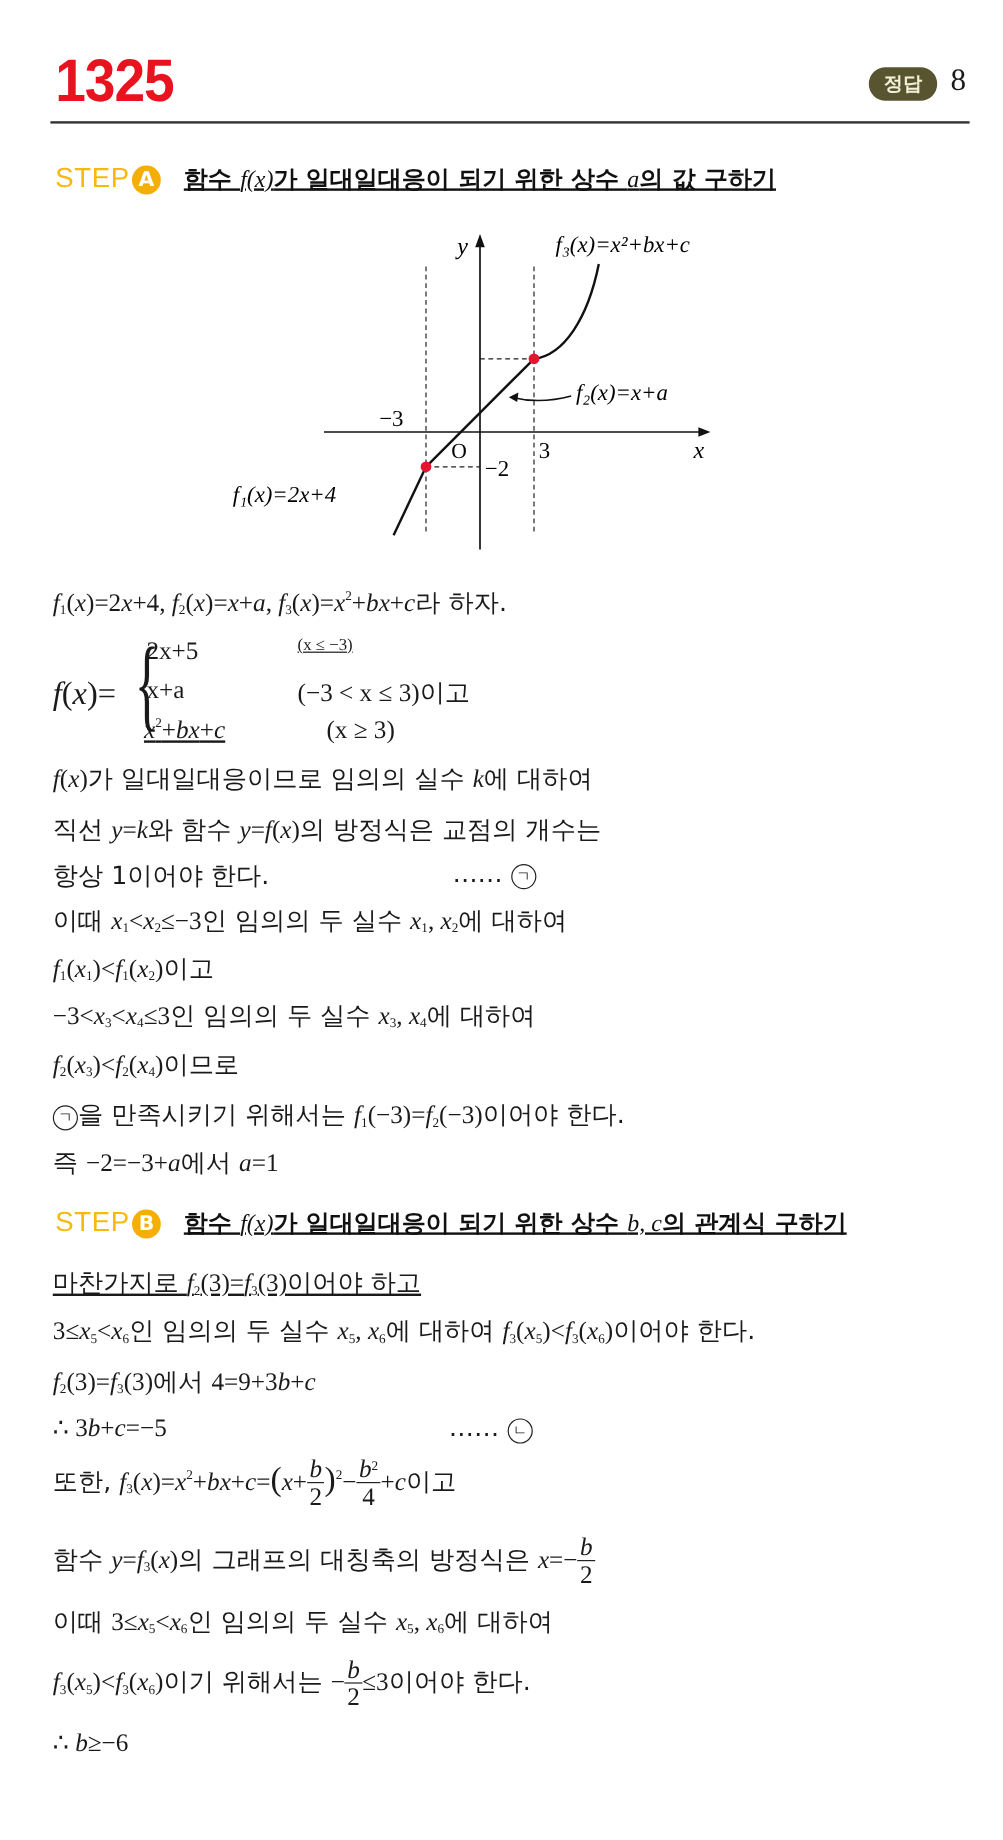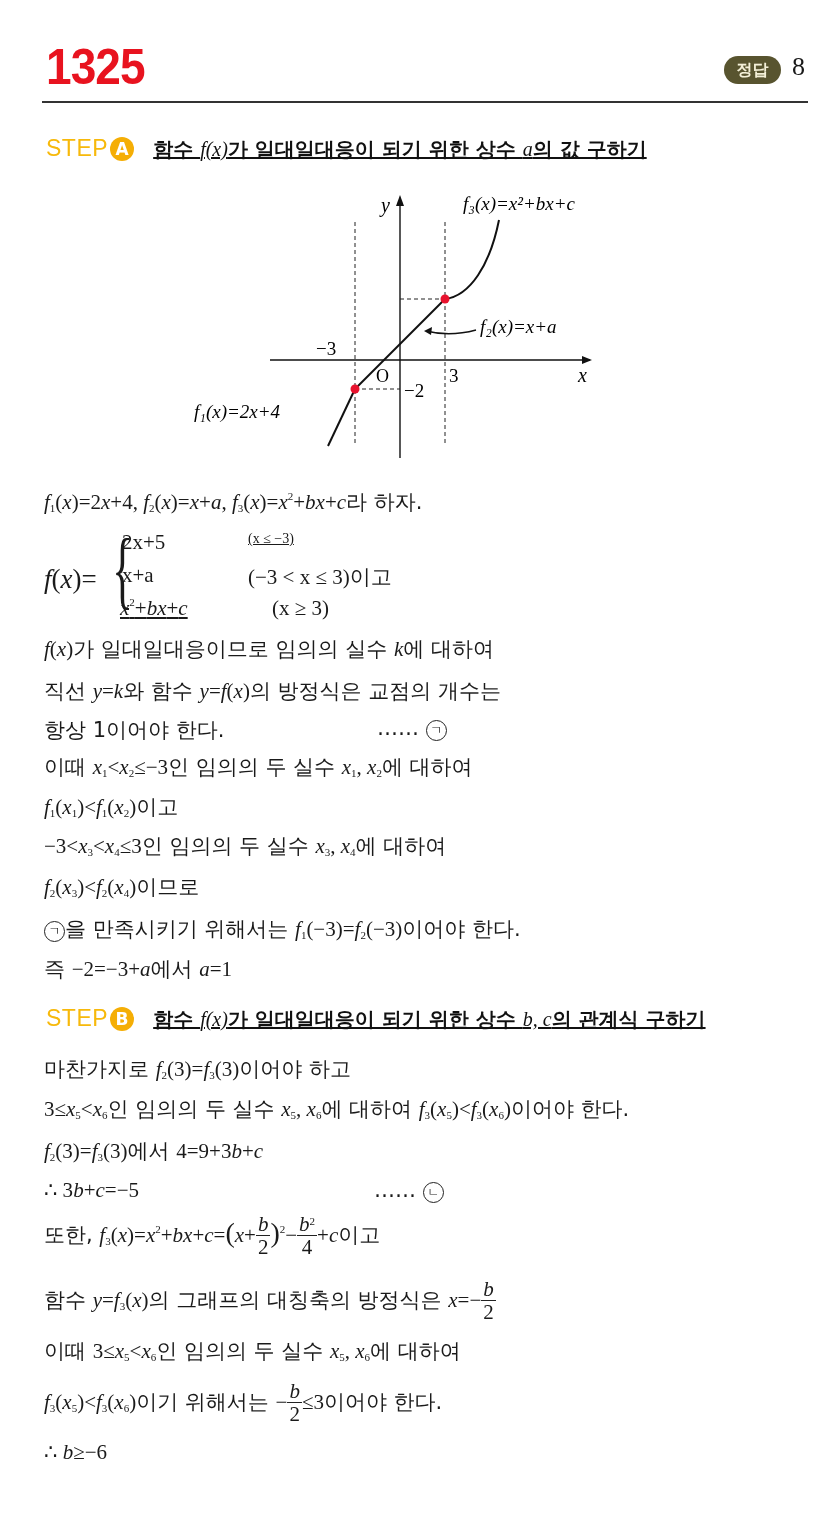--- a/index.html
+++ b/index.html
@@ -101,21 +101,21 @@
 <div class="abs line" style="top:832px;"><span class="r">−3&lt;</span><span class="m">x</span><sub>3</sub><span class="r">&lt;</span><span class="m">x</span><sub>4</sub><span class="r">≤3</span><span>인 임의의 두 실수 </span><span class="m">x</span><sub>3</sub><span class="r">, </span><span class="m">x</span><sub>4</sub><span>에 대하여</span></div>
 <div class="abs line" style="top:873px;"><span class="m">f</span><sub>2</sub><span class="r">(</span><span class="m">x</span><sub>3</sub><span class="r">)&lt;</span><span class="m">f</span><sub>2</sub><span class="r">(</span><span class="m">x</span><sub>4</sub><span class="r">)</span><span>이므로</span></div>
 <div class="abs line" style="top:915px;"><span class="circ-mark">ㄱ</span><span>을 만족시키기 위해서는 </span><span class="m">f</span><sub>1</sub><span class="r">(−3)=</span><span class="m">f</span><sub>2</sub><span class="r">(−3)</span><span>이어야 한다.</span></div>
 <div class="abs line" style="top:955px;"><span>즉 </span><span class="r">−2=−3+</span><span class="m">a</span><span>에서 </span><span class="m">a</span><span class="r">=1</span></div>
 
 <div class="abs" style="left:46px; top:1005px;">
   <span class="step">STEP</span><span class="step-circ">B</span>
   <span class="step-title"><span>함수 </span><span class="m" style="font-weight:normal">f(x)</span><span>가 일대일대응이 되기 위한 상수 </span><span class="m" style="font-weight:normal">b, c</span><span>의 관계식 구하기</span></span>
 </div>
 
-<div class="abs line" style="top:1055px;"><span>마찬가지로 </span><span class="m">f</span><sub>2</sub><span class="r">(3)=</span><span class="m">f</span><sub>3</sub><span class="r">(3)</span><span>이어야 하고</span></div>
+<div class="abs line" style="top:1055px;text-decoration:underline;"><span>마찬가지로 </span><span class="m">f</span><sub>2</sub><span class="r">(3)=</span><span class="m">f</span><sub>3</sub><span class="r">(3)</span><span>이어야 하고</span></div>
 <div class="abs line" style="top:1095px;"><span class="r">3≤</span><span class="m">x</span><sub>5</sub><span class="r">&lt;</span><span class="m">x</span><sub>6</sub><span>인 임의의 두 실수 </span><span class="m">x</span><sub>5</sub><span class="r">, </span><span class="m">x</span><sub>6</sub><span>에 대하여 </span><span class="m">f</span><sub>3</sub><span class="r">(</span><span class="m">x</span><sub>5</sub><span class="r">)&lt;</span><span class="m">f</span><sub>3</sub><span class="r">(</span><span class="m">x</span><sub>6</sub><span class="r">)</span><span>이어야 한다.</span></div>
 <div class="abs line" style="top:1137px;"><span class="m">f</span><sub>2</sub><span class="r">(3)=</span><span class="m">f</span><sub>3</sub><span class="r">(3)</span><span>에서 </span><span class="r">4=9+3</span><span class="m">b</span><span class="r">+</span><span class="m">c</span></div>
 <div class="abs line" style="top:1178px;"><span class="r">∴ 3</span><span class="m">b</span><span class="r">+</span><span class="m">c</span><span class="r">=−5</span></div>
 <div class="abs line" style="left:374px; top:1178px;"><span>……</span> <span class="circ-mark">ㄴ</span></div>
 <div class="abs line" style="top:1213px;"><span>또한, </span><span class="m">f</span><sub>3</sub><span class="r">(</span><span class="m">x</span><span class="r">)=</span><span class="m">x</span><sup>2</sup><span class="r">+</span><span class="m">bx</span><span class="r">+</span><span class="m">c</span><span class="r">=</span><span class="r" style="font-size:28px;">(</span><span class="m">x</span><span class="r">+</span><span class="frac"><span class="n">b</span><span class="d">2</span></span><span class="r" style="font-size:28px;">)</span><sup>2</sup><span class="r">−</span><span class="frac"><span class="n">b<sup style="vertical-align:6px">2</sup></span><span class="d">4</span></span><span class="r">+</span><span class="m">c</span><span>이고</span></div>
 <div class="abs line" style="top:1278px;"><span>함수 </span><span class="m">y</span><span class="r">=</span><span class="m">f</span><sub>3</sub><span class="r">(</span><span class="m">x</span><span class="r">)</span><span>의 그래프의 대칭축의 방정식은 </span><span class="m">x</span><span class="r">=−</span><span class="frac"><span class="n">b</span><span class="d">2</span></span></div>
 <div class="abs line" style="top:1337px;"><span>이때 </span><span class="r">3≤</span><span class="m">x</span><sub>5</sub><span class="r">&lt;</span><span class="m">x</span><sub>6</sub><span>인 임의의 두 실수 </span><span class="m">x</span><sub>5</sub><span class="r">, </span><span class="m">x</span><sub>6</sub><span>에 대하여</span></div>
 <div class="abs line" style="top:1380px;"><span class="m">f</span><sub>3</sub><span class="r">(</span><span class="m">x</span><sub>5</sub><span class="r">)&lt;</span><span class="m">f</span><sub>3</sub><span class="r">(</span><span class="m">x</span><sub>6</sub><span class="r">)</span><span>이기 위해서는 </span><span class="r">−</span><span class="frac"><span class="n">b</span><span class="d">2</span></span><span class="r">≤3</span><span>이어야 한다.</span></div>
 <div class="abs line" style="top:1440px;"><span class="r">∴ </span><span class="m">b</span><span class="r">≥−6</span></div>
 

